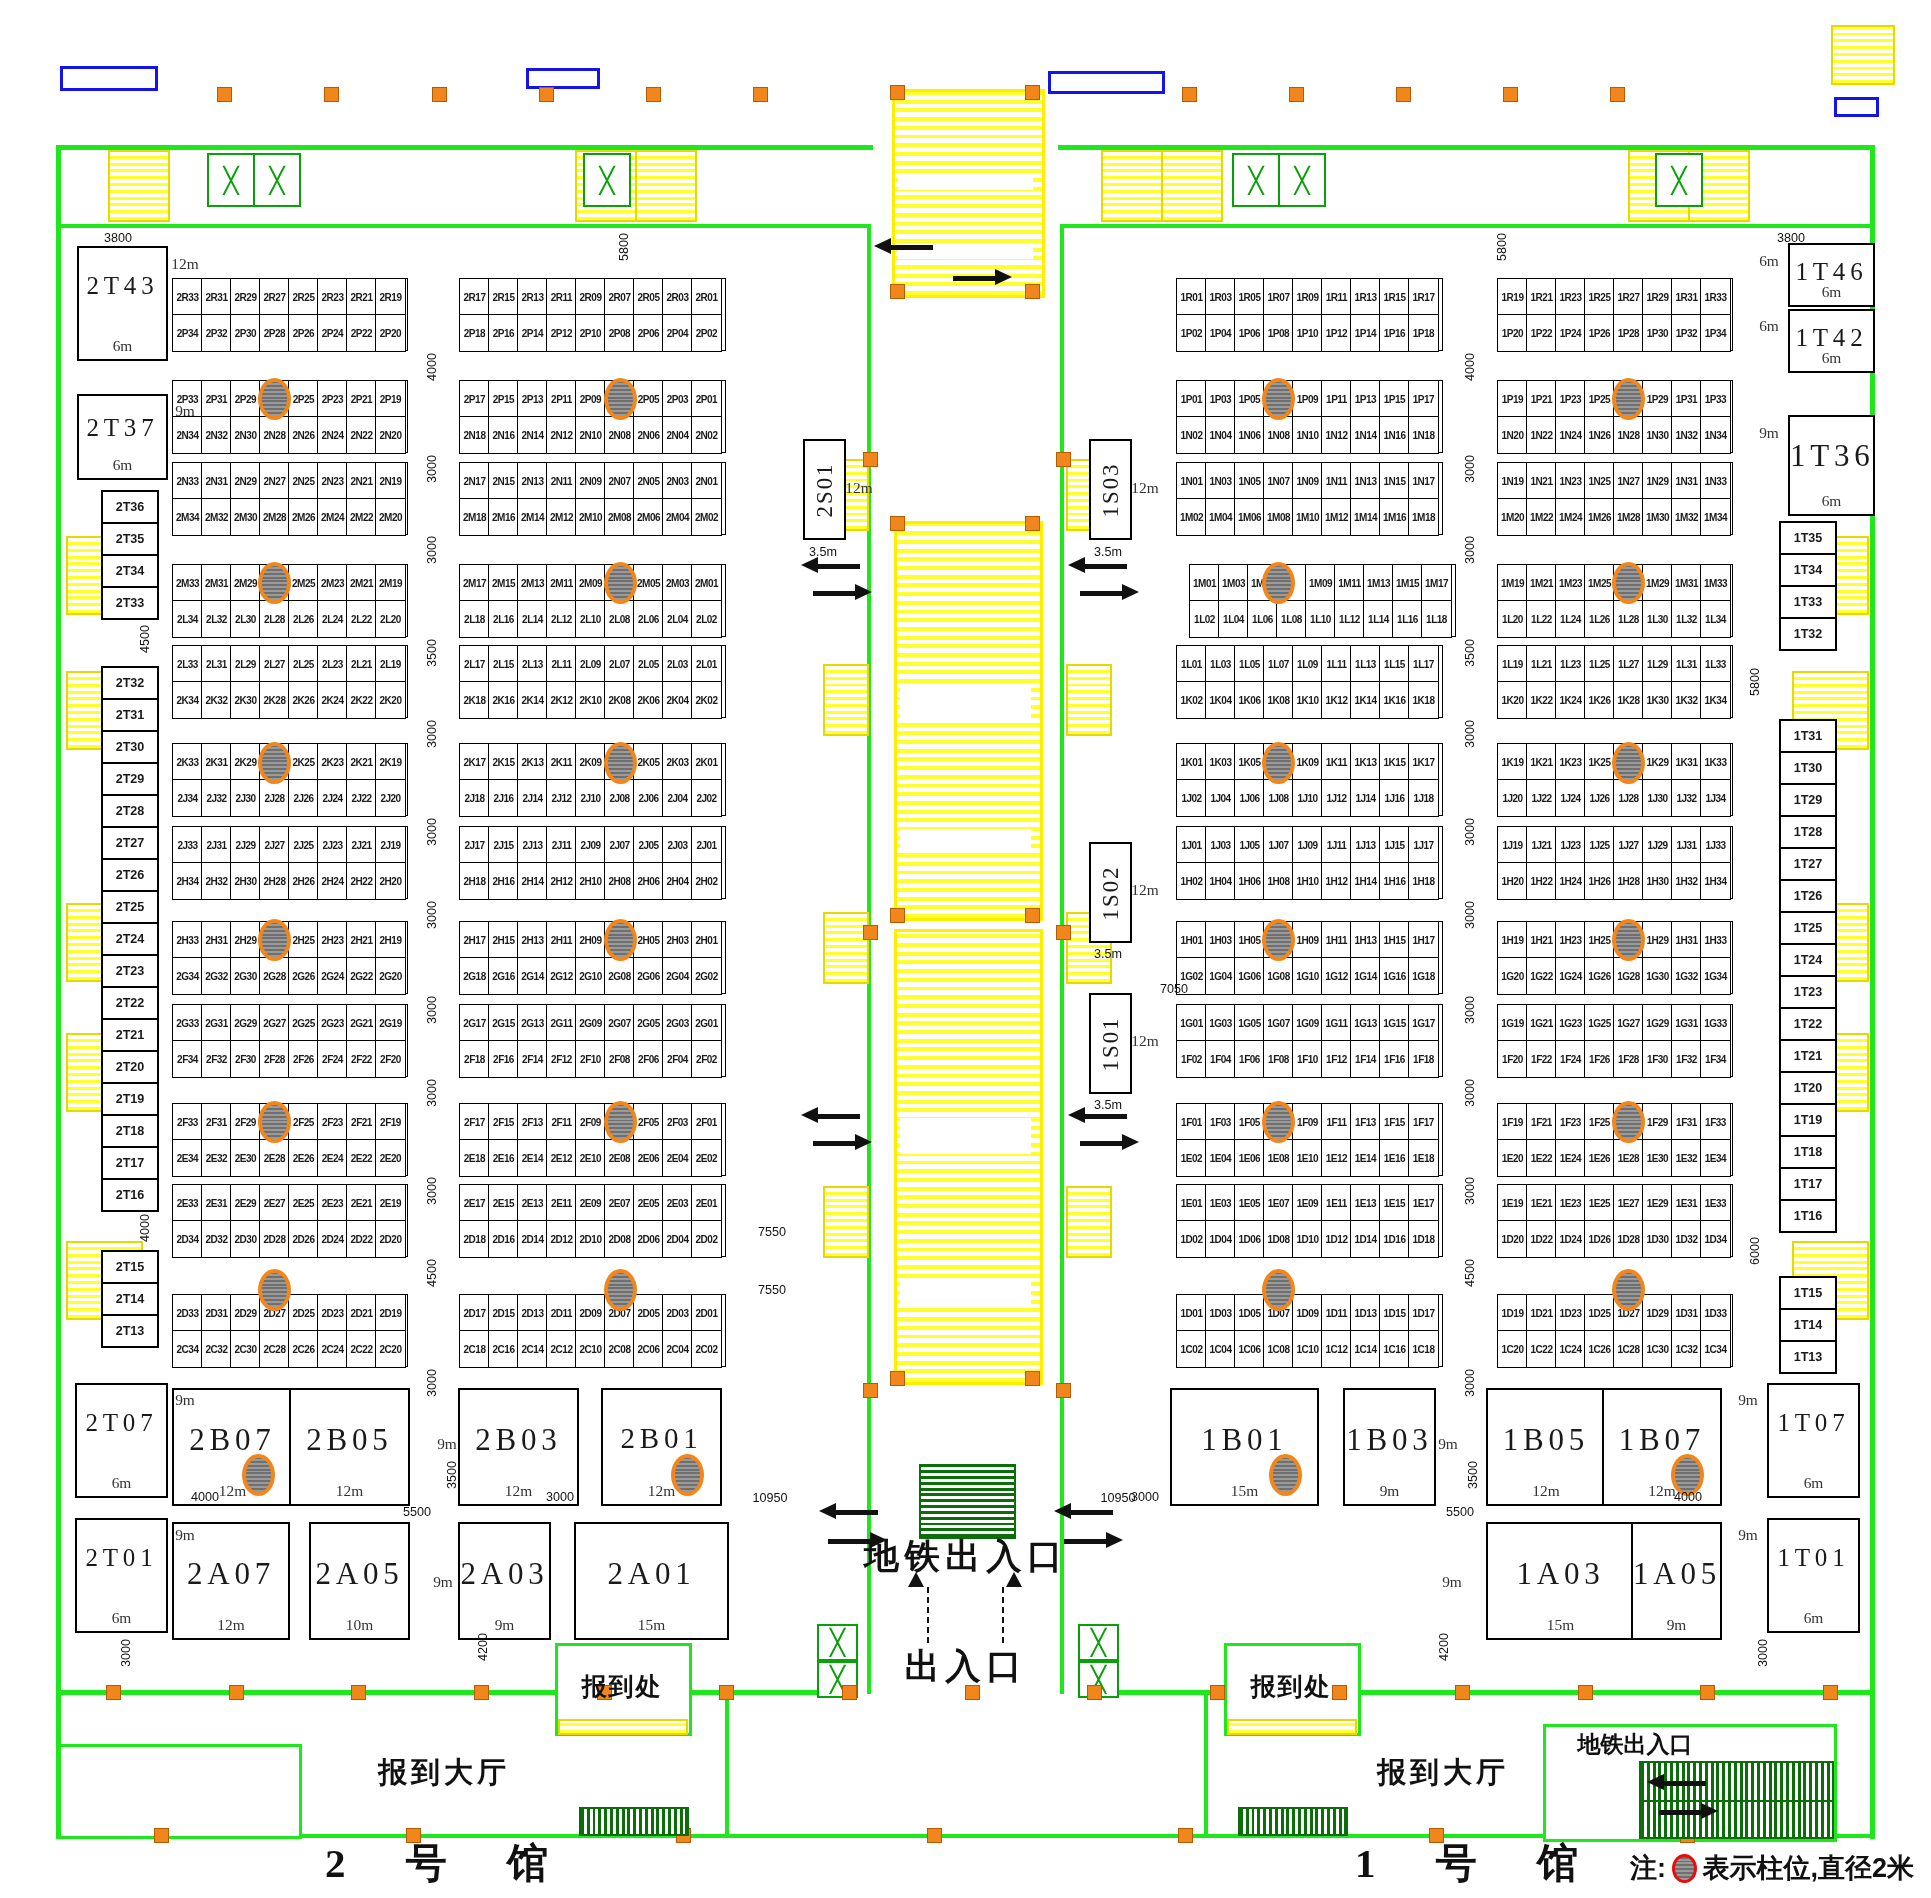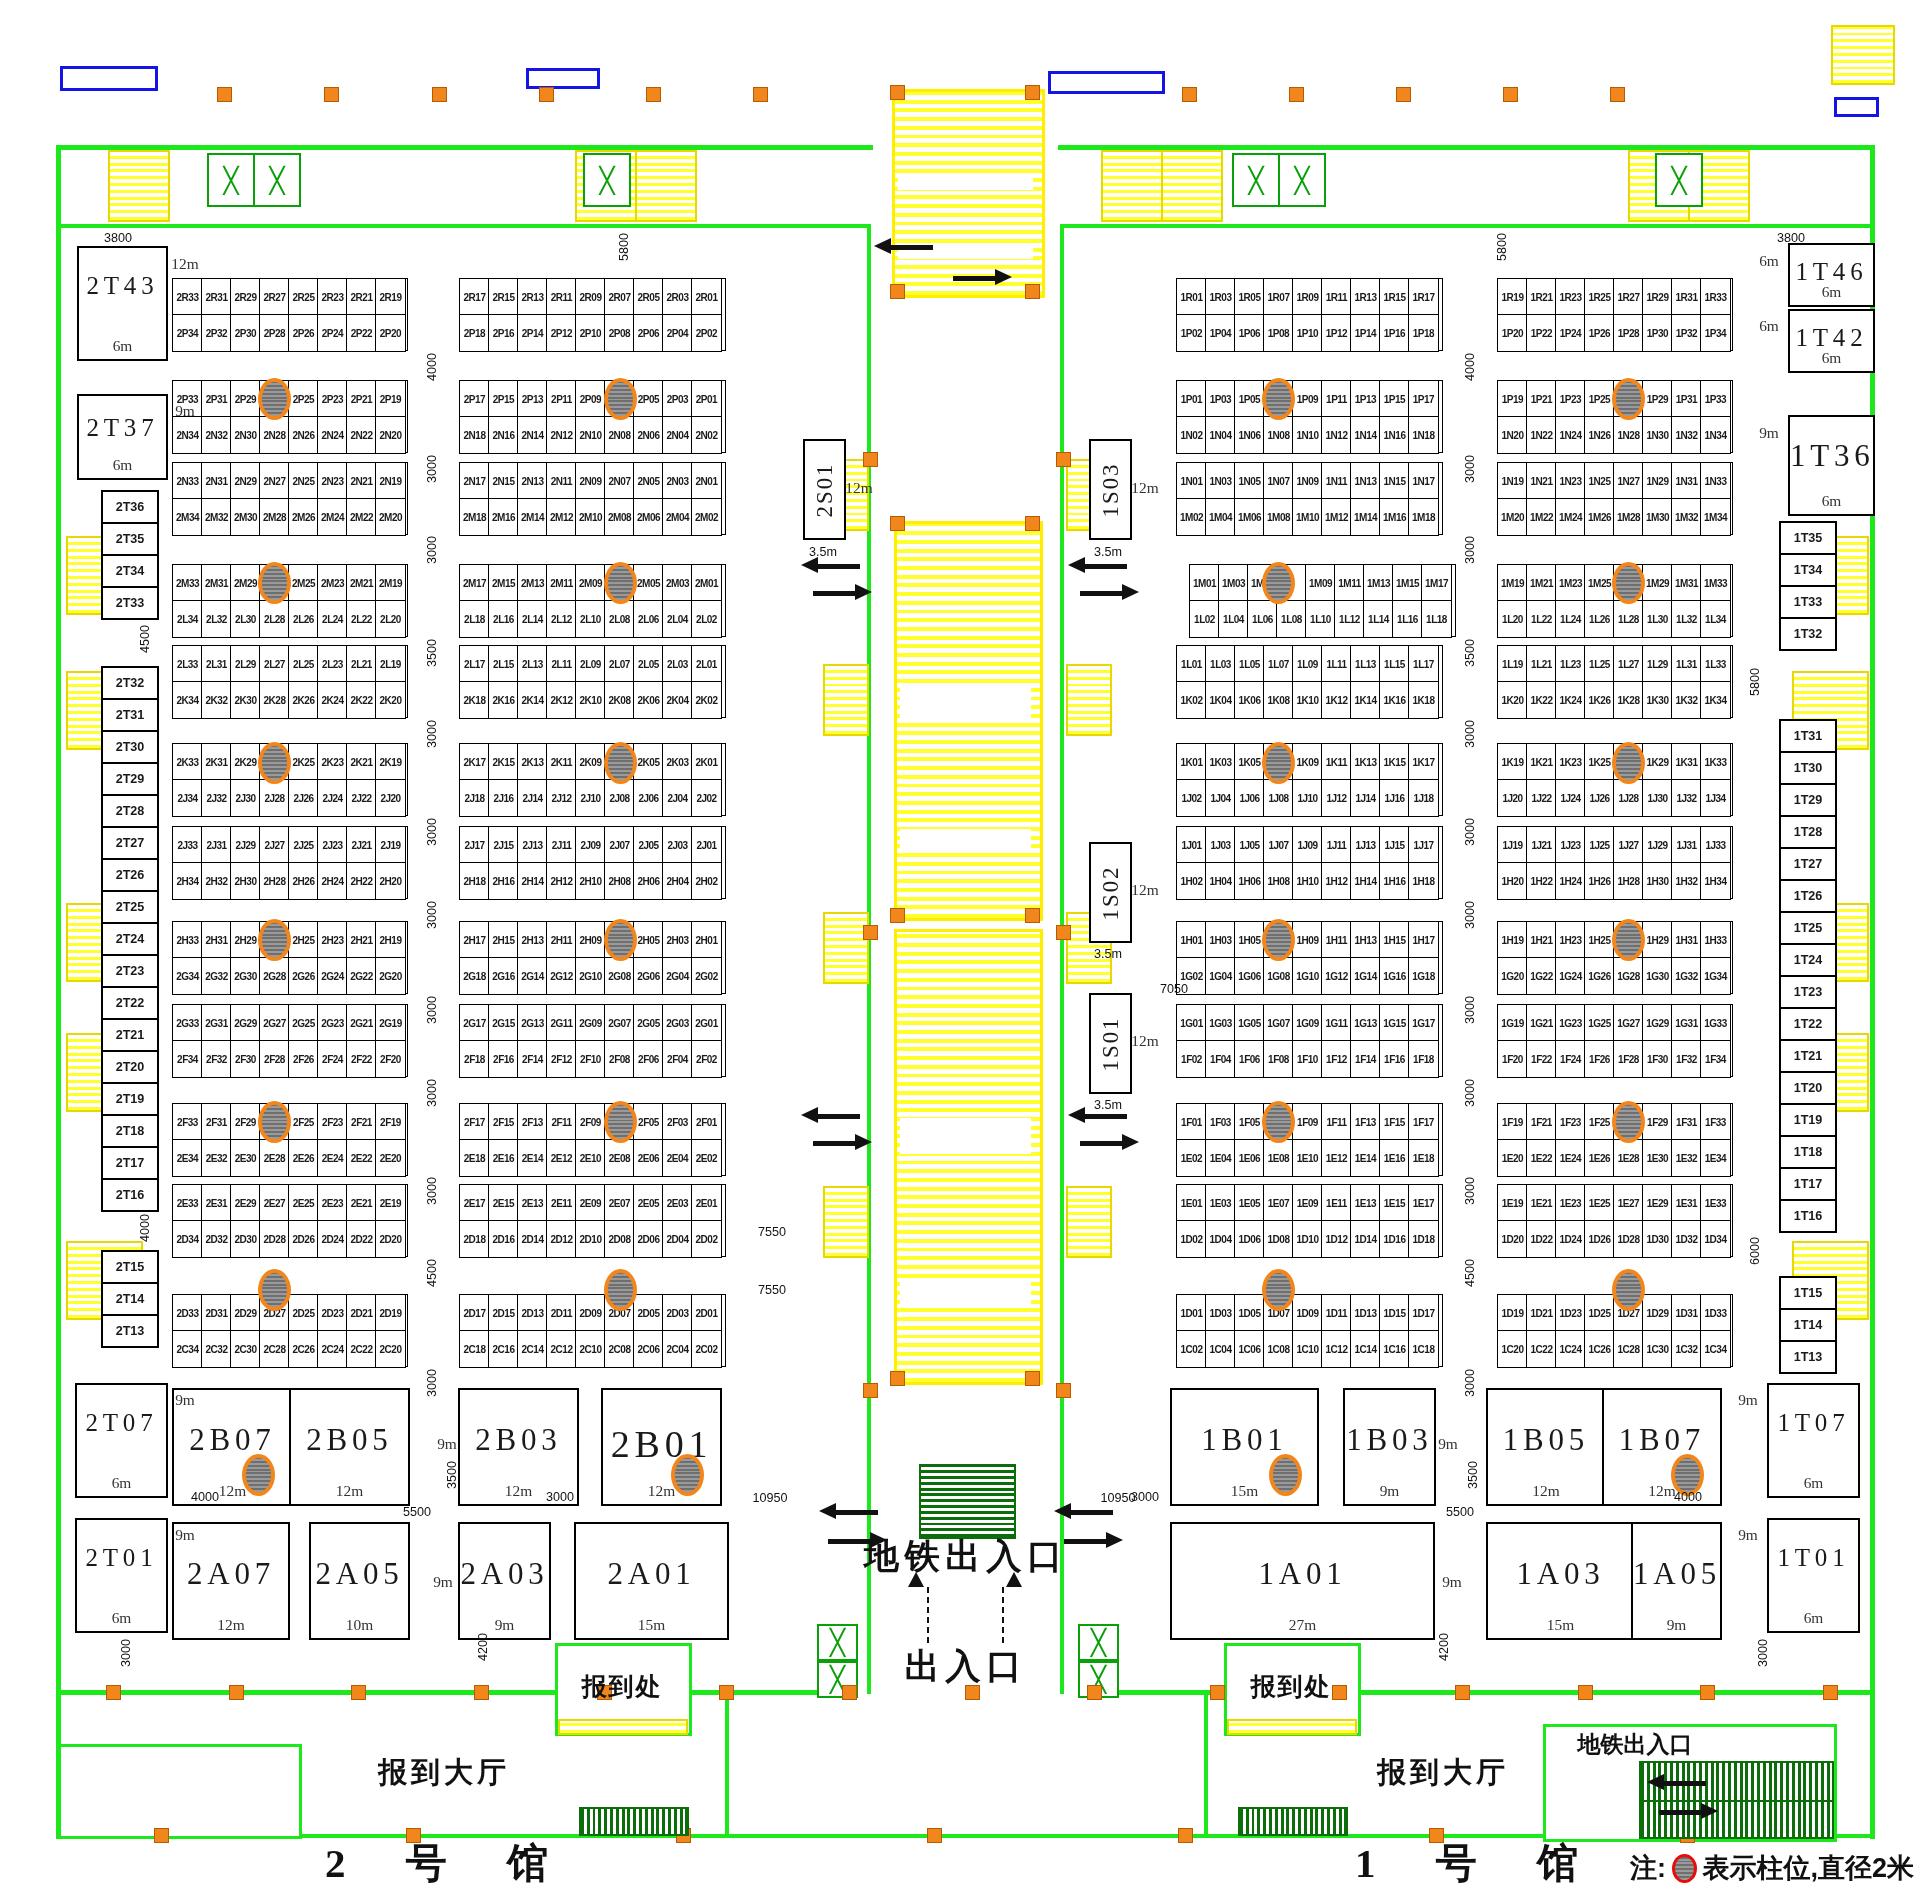--- a/index.html
+++ b/index.html
@@ -1275,21 +1275,21 @@
     <div class="pillar" style="left: 242px; top: 1454px; position: absolute;"></div>
     <div class="bigbox" style="left: 289px; top: 1388px; width: 117px; height: 114px; position: absolute;">
       <div class="bid" style="font-size: 31px;">2B05</div>
       <div class="bsz">12m</div>
     </div>
     <div class="bigbox" style="left: 458px; top: 1388px; width: 117px; height: 114px; position: absolute;">
       <div class="bid" style="font-size: 31px;">2B03</div>
       <div class="bsz">12m</div>
     </div>
     <div class="bigbox" style="left: 601px; top: 1388px; width: 117px; height: 114px; position: absolute;">
-      <div class="bid" style="font-size: 38px;">2B01</div>
+      <div class="bid" style="font-size: 29px;">2B01</div>
       <div class="bsz">12m</div>
     </div>
     <div class="pillar" style="left: 671px; top: 1454px; position: absolute;"></div>
     <div class="bigbox" style="left: 172px; top: 1522px; width: 114px; height: 114px; position: absolute;">
       <div class="bid" style="font-size: 31px;">2A07</div>
       <div class="bsz">12m</div>
     </div>
     <div class="bigbox" style="left: 309px; top: 1522px; width: 97px; height: 114px; position: absolute;">
       <div class="bid" style="font-size: 31px;">2A05</div>
       <div class="bsz">10m</div>
@@ -1313,24 +1313,20 @@
     </div>
     <div class="bigbox" style="left: 1486px; top: 1388px; width: 116px; height: 114px; position: absolute;">
       <div class="bid" style="font-size: 31px;">1B05</div>
       <div class="bsz">12m</div>
     </div>
     <div class="bigbox" style="left: 1602px; top: 1388px; width: 116px; height: 114px; position: absolute;">
       <div class="bid" style="font-size: 31px;">1B07</div>
       <div class="bsz">12m</div>
     </div>
     <div class="pillar" style="left: 1671px; top: 1454px; position: absolute;"></div>
-    <div class="bigbox" style="left: 1170px; top: 1522px; width: 261px; height: 114px; position: absolute;">
-      <div class="bid" style="font-size: 31px;">1A01</div>
-      <div class="bsz">27m</div>
-    </div>
     <div class="bigbox" style="left: 1486px; top: 1522px; width: 145px; height: 114px; position: absolute;">
       <div class="bid" style="font-size: 31px;">1A03</div>
       <div class="bsz">15m</div>
     </div>
     <div class="bigbox" style="left: 1631px; top: 1522px; width: 87px; height: 114px; position: absolute;">
       <div class="bid" style="font-size: 31px;">1A05</div>
       <div class="bsz">9m</div>
     </div>
     <div class="dim" style="left: 118px; top: 238px; position: absolute;">3800</div>
     <div class="dim" style="left: 1791px; top: 238px; position: absolute;">3800</div>

